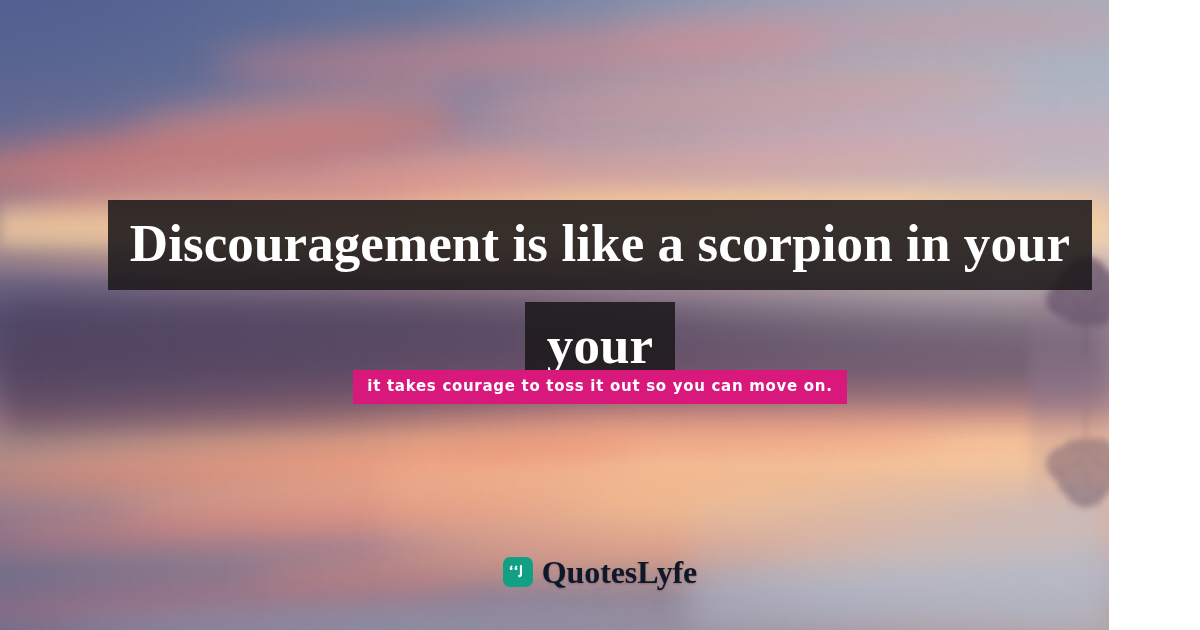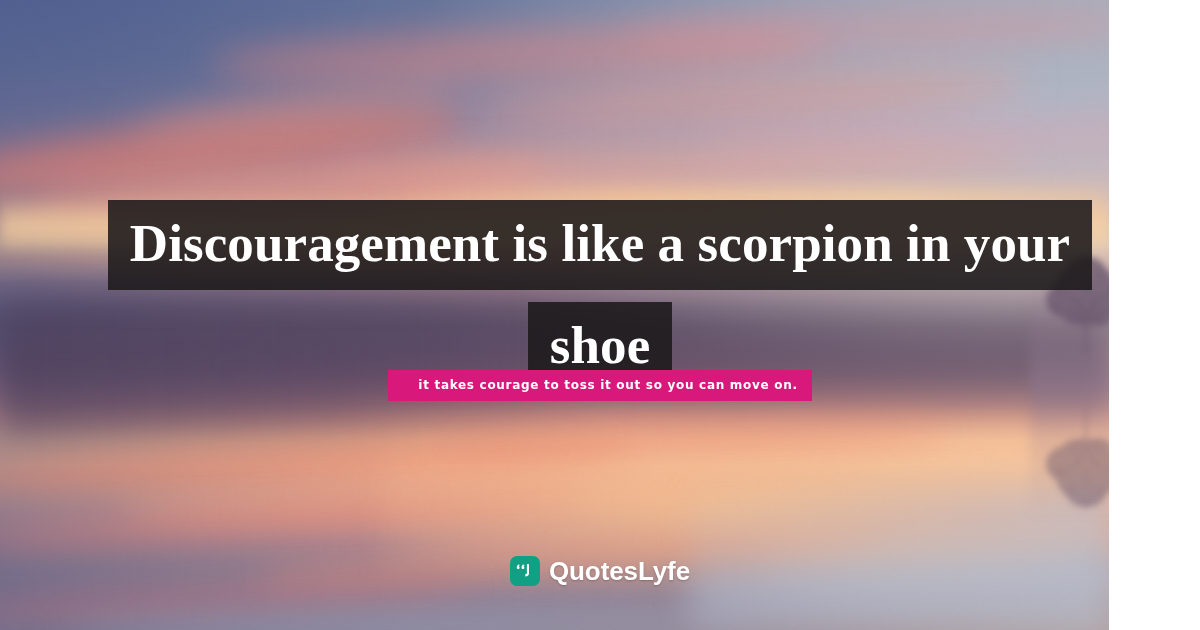--- a/index.html
+++ b/index.html
@@ -274,24 +274,24 @@
     width: 1200px;
     text-align: center;
     z-index: 6;
   }
   .subtitle {
     display: inline-block;
     background: #d8187b;
     color: #ffffff;
     font-family: "DejaVu Sans", "Liberation Sans", sans-serif;
     font-weight: 700;
-    font-size: 12px;
+    font-size: 15px;
     line-height: 1.0;
     letter-spacing: 0.7px;
-    padding: 9px 14px 10px 30px;
+    padding: 9px 14px 10px 14px;
     white-space: nowrap;
     text-align: center;
   }
 
   
   .logo {
     position: absolute;
     left: 0;
     top: 556px;
     width: 1200px;
@@ -305,24 +305,24 @@
     width: 30px;
     height: 30px;
     border-radius: 7px;
     background: #12a085;
     display: flex;
     align-items: center;
     justify-content: center;
     flex: none;
   }
   .logo-text {
-    font-family: Liberation Sans, sans-serif;
+    font-family: Liberation Serif, serif;
     font-weight: 700;
-    font-size: 26px;
-    color: #ffffff;
+    font-size: 32px;
+    color: #0f172a;
     letter-spacing: -0.1px;
     line-height: 1;
     text-shadow: 0 1px 2px rgba(60,40,40,0.30);
   }
 </style>
 </head>
 <body>
 
 <div id="quote-card">
 
@@ -426,21 +426,21 @@
       </g>
     </svg>
     <div class="tree-fade"></div>
   </div>
 
   <div class="quote-block">
     <div>
       <span class="quote-line">Discouragement is like a scorpion in your</span>
     </div>
     <div class="quote-line-2-wrap">
-      <span class="quote-line">shoe</span>
+      <span class="quote-line">your</span>
     </div>
   </div>
 
   <div class="subtitle-wrap">
     <span class="subtitle">it takes courage to toss it out so you can move on.</span>
   </div>
 
   <div class="logo">
     <span class="logo-mark">
       <svg width="22" height="22" viewBox="0 0 22 22">

